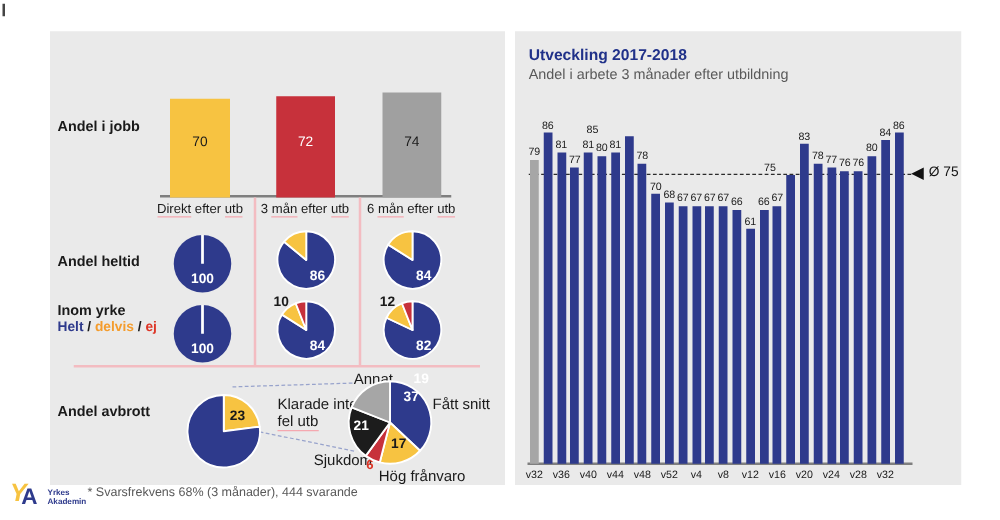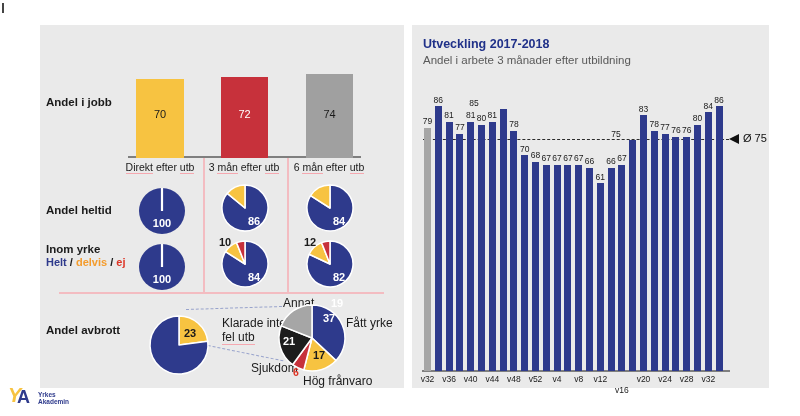--- a/index.html
+++ b/index.html
@@ -78,37 +78,38 @@
   <div id="col-2" class="abs col-label"><span>6</span> <span class="u-pink">mån</span> <span>efter</span> <span class="u-pink">utb</span></div>
 
   <div id="vsep1" class="abs vsep"></div>
   <div id="vsep2" class="abs vsep"></div>
   <div id="hsep" class="abs"></div>
 
   <div id="conn1" class="abs conn"></div>
   <div id="conn2" class="abs conn"></div>
 
   <div id="annat-label" class="abs pie-out-label">Annat</div>
-  <div id="fatt-jobb-label" class="abs pie-out-label">Fått yrke</div>
+  <div id="fatt-jobb-label" class="abs pie-out-label">Fått snitt</div>
   <div id="klarade-label" class="abs pie-out-label">
     <div>Klarade inte /</div>
     <div><span class="u-pink">fel utb</span></div>
   </div>
   <div id="sjukdom-label" class="abs pie-out-label">Sjukdom</div>
   <div id="sjukdom-value" class="abs">6</div>
   <div id="franvaro-label" class="abs pie-out-label">Hög frånvaro</div>
 
   <div id="rp-title" class="abs navy-title">Utveckling 2017-2018</div>
   <div id="rp-sub1" class="abs rp-sub">Andel i arbete 3 månader efter utbildning</div>
 
   <div id="rc-axis" class="abs"></div>
   <div id="rc-dash" class="abs"></div>
   <div id="rc-arrow" class="abs"></div>
   <div id="rc-avg" class="abs">Ø 75</div>
 
+  <div id="footnote" class="abs">* Svarsfrekvens 68% (3 månader), 444 svarande</div>
   <div id="logo" class="abs">
     <span id="logo-y">Y</span>
     <span id="logo-a">A</span>
     <span id="logo-t1" class="logo-txt">Yrkes</span>
     <span id="logo-t2" class="logo-txt">Akademin</span>
   </div>
 <div style="position: absolute; left: 136px; top: 79px; width: 48px; height: 79px; background: rgb(247, 195, 65);"></div>
     <div class="bar-val" style="position: absolute; left: 136px; top: 108px; width: 48px; color: rgb(26, 26, 26);">70</div>
     <div style="position: absolute; left: 221px; top: 77px; width: 47px; height: 81px; background: rgb(199, 49, 59);"></div>
     <div class="bar-val" style="position: absolute; left: 221px; top: 108px; width: 47px; color: rgb(255, 255, 255);">72</div>
@@ -222,18 +223,18 @@
     <div class="rc-val" style="position: absolute; left: 708.1px; top: 94.62px;">86</div>
     <div class="rc-tick" style="position: absolute; left: 414.5px;">v32</div>
     <div class="rc-tick" style="position: absolute; left: 436.1px;">v36</div>
     <div class="rc-tick" style="position: absolute; left: 457.7px;">v40</div>
     <div class="rc-tick" style="position: absolute; left: 479.3px;">v44</div>
     <div class="rc-tick" style="position: absolute; left: 500.9px; text-align: center;">v48</div>
     <div class="rc-tick" style="position: absolute; left: 522.5px;">v52</div>
     <div class="rc-tick" style="position: absolute; left: 544.1px;">v4</div>
     <div class="rc-tick" style="position: absolute; left: 565.7px;">v8</div>
     <div class="rc-tick" style="position: absolute; left: 587.3px;">v12</div>
-    <div class="rc-tick" style="position: absolute; left: 608.9px; margin-top: 11px;">v16</div>
+    <div class="rc-tick" style="position: absolute; left: 608.9px;">v16</div>
     <div class="rc-tick" style="position: absolute; left: 630.5px;">v20</div>
     <div class="rc-tick" style="position: absolute; left: 652.1px;">v24</div>
     <div class="rc-tick" style="position: absolute; left: 673.7px;">v28</div>
     <div class="rc-tick" style="position: absolute; left: 695.3px;">v32</div>
   </div>
 
 </body></html>

